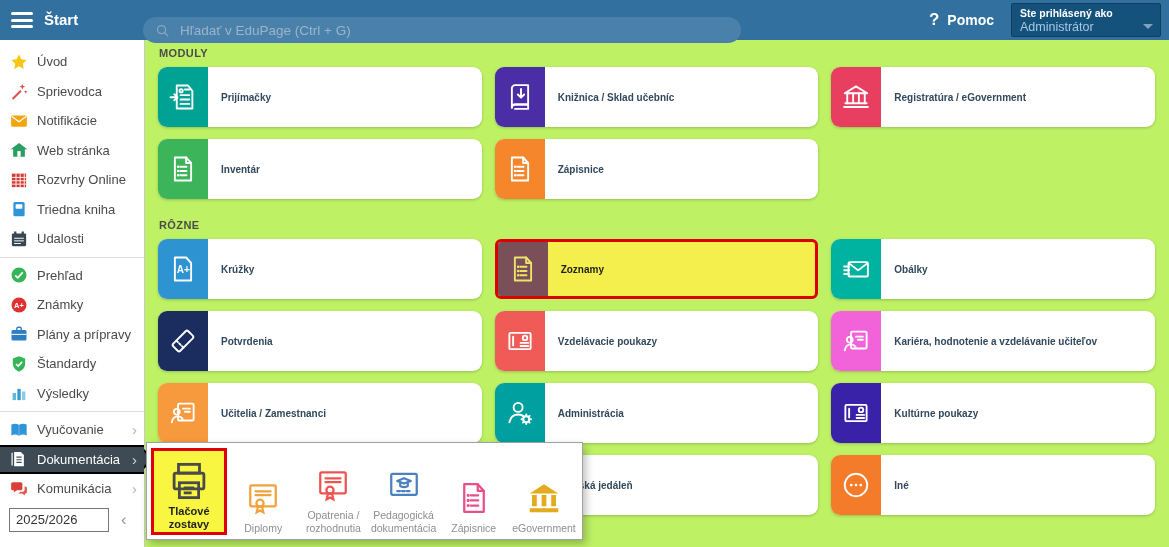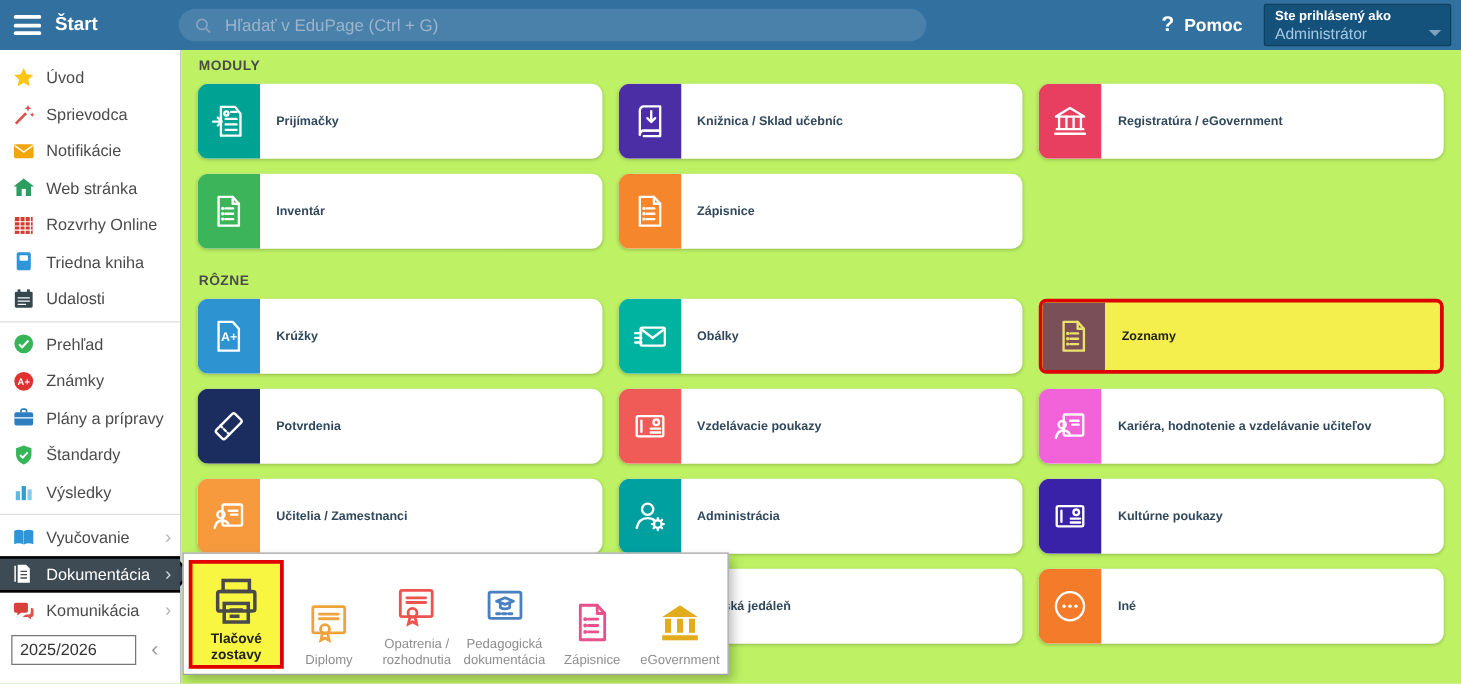--- a/index.html
+++ b/index.html
@@ -4,21 +4,21 @@
 <style>
   html,body{margin:0;padding:0;background:#e9e9e9;}
   body{font-family:"Liberation Sans","DejaVu Sans",sans-serif;}
   .app{position:relative;width:1169px;height:547px;overflow:hidden;background:#bef264;}
 
   
   .topbar{position:absolute;top:0;left:0;right:0;height:40px;background:#31709f;z-index:30;}
   .hamburger{position:absolute;left:11px;top:12px;width:22px;height:16px;display:flex;flex-direction:column;justify-content:space-between;cursor:pointer;}
   .hamburger span{display:block;height:3px;background:#fff;border-radius:2px;}
   .start-label{position:absolute;left:44px;top:11px;color:#fff;font-weight:700;font-size:15px;cursor:pointer;}
-  .search{position:absolute;left:143px;top:7px;width:598px;height:26px;border-radius:13px;background:#4a81ab;display:flex;align-items:center;padding:0 12px;box-sizing:border-box;gap:8px;}
+  .search{position:absolute;left:143px;top:17px;width:598px;height:26px;border-radius:13px;background:#4a81ab;display:flex;align-items:center;padding:0 12px;box-sizing:border-box;gap:8px;}
   .search .sicon{width:15px;height:15px;color:#8aa6bf;flex:0 0 15px;}
   .search input{flex:1;background:transparent;border:none;outline:none;color:#d9e6f2;font-size:13.5px;font-family:inherit;}
   .search input::placeholder{color:#9cb4c9;opacity:1;}
   .topright{position:absolute;right:8px;top:0;height:40px;display:flex;align-items:center;gap:17px;}
   .help{display:flex;align-items:center;gap:8px;color:#fff;font-weight:700;font-size:14px;cursor:pointer;}
   .qmark{font-size:17px;font-weight:800;}
   .userbox{position:relative;width:150px;height:34px;background:#14527c;border:1px solid #0d405f;border-radius:2px;padding:3px 8px;box-sizing:border-box;cursor:pointer;}
   .u1{color:#fff;font-size:10.5px;font-weight:700;line-height:1.2;}
   .u2{color:#a5c8e4;font-size:12.5px;line-height:1.25;}
   .ucaret{position:absolute;right:7px;bottom:7px;width:0;height:0;border:5px solid transparent;border-top-color:#7fa3bf;border-bottom:0;}
@@ -309,40 +309,40 @@
     <div class="grid" id="grid-1">
         <div class="tile">
           <div class="iconsq" style="background: rgb(45, 147, 209);">
             <svg viewBox="0 0 24 24" fill="none" stroke="currentColor" stroke-width="1.5" stroke-linecap="round" stroke-linejoin="round">
               <path d="M5.5 2.8h9l4 4.4v14H5.5z"></path>
               <text x="7" y="15.2" font-size="8" font-weight="bold" fill="currentColor" stroke="none">A+</text>
             </svg>
           </div>
           <div class="tlabel">Krúžky</div>
         </div>
-        <div class="tile">
-          <div class="iconsq" style="background: rgb(0, 179, 160);">
-            <svg viewBox="0 0 24 24" fill="none" stroke="currentColor" stroke-width="1.5" stroke-linecap="round" stroke-linejoin="round">
-              <rect x="6" y="6.5" width="15.5" height="11.5" rx="1"></rect>
-              <path d="M6.5 7.5l7.2 5.6 7.3-5.6"></path>
-              <path d="M2.5 10h4M2.5 13h4M2.5 16h4"></path>
-            </svg>
-          </div>
-          <div class="tlabel">Obálky</div>
-        </div>
         <div class="tile hl">
           <div class="iconsq" style="background: rgb(123, 79, 88); color: rgb(236, 228, 106);">
             <svg viewBox="0 0 24 24" fill="none" stroke="currentColor" stroke-width="1.5" stroke-linecap="round" stroke-linejoin="round">
               <path d="M5.5 2.8h9l4 4.4v14H5.5z"></path>
               <path d="M14.5 2.8v4.4h4"></path>
               <path d="M9.8 10.2h5M9.8 13.6h5M9.8 17h5"></path>
               <path d="M8.1 10.2h.01M8.1 13.6h.01M8.1 17h.01" stroke-width="2.1"></path>
             </svg>
           </div>
           <div class="tlabel">Zoznamy</div>
+        </div>
+        <div class="tile">
+          <div class="iconsq" style="background: rgb(0, 179, 160);">
+            <svg viewBox="0 0 24 24" fill="none" stroke="currentColor" stroke-width="1.5" stroke-linecap="round" stroke-linejoin="round">
+              <rect x="6" y="6.5" width="15.5" height="11.5" rx="1"></rect>
+              <path d="M6.5 7.5l7.2 5.6 7.3-5.6"></path>
+              <path d="M2.5 10h4M2.5 13h4M2.5 16h4"></path>
+            </svg>
+          </div>
+          <div class="tlabel">Obálky</div>
         </div>
         <div class="tile">
           <div class="iconsq" style="background: rgb(27, 45, 94);">
             <svg viewBox="0 0 24 24" fill="none" stroke="currentColor" stroke-width="1.5" stroke-linecap="round" stroke-linejoin="round">
               <g transform="rotate(-45 12 12)">
                 <rect x="3.5" y="8" width="17" height="8" rx="1.5"></rect>
                 <path d="M8.5 8v8" stroke-dasharray="1.6 1.6"></path>
               </g>
             </svg>
           </div>

